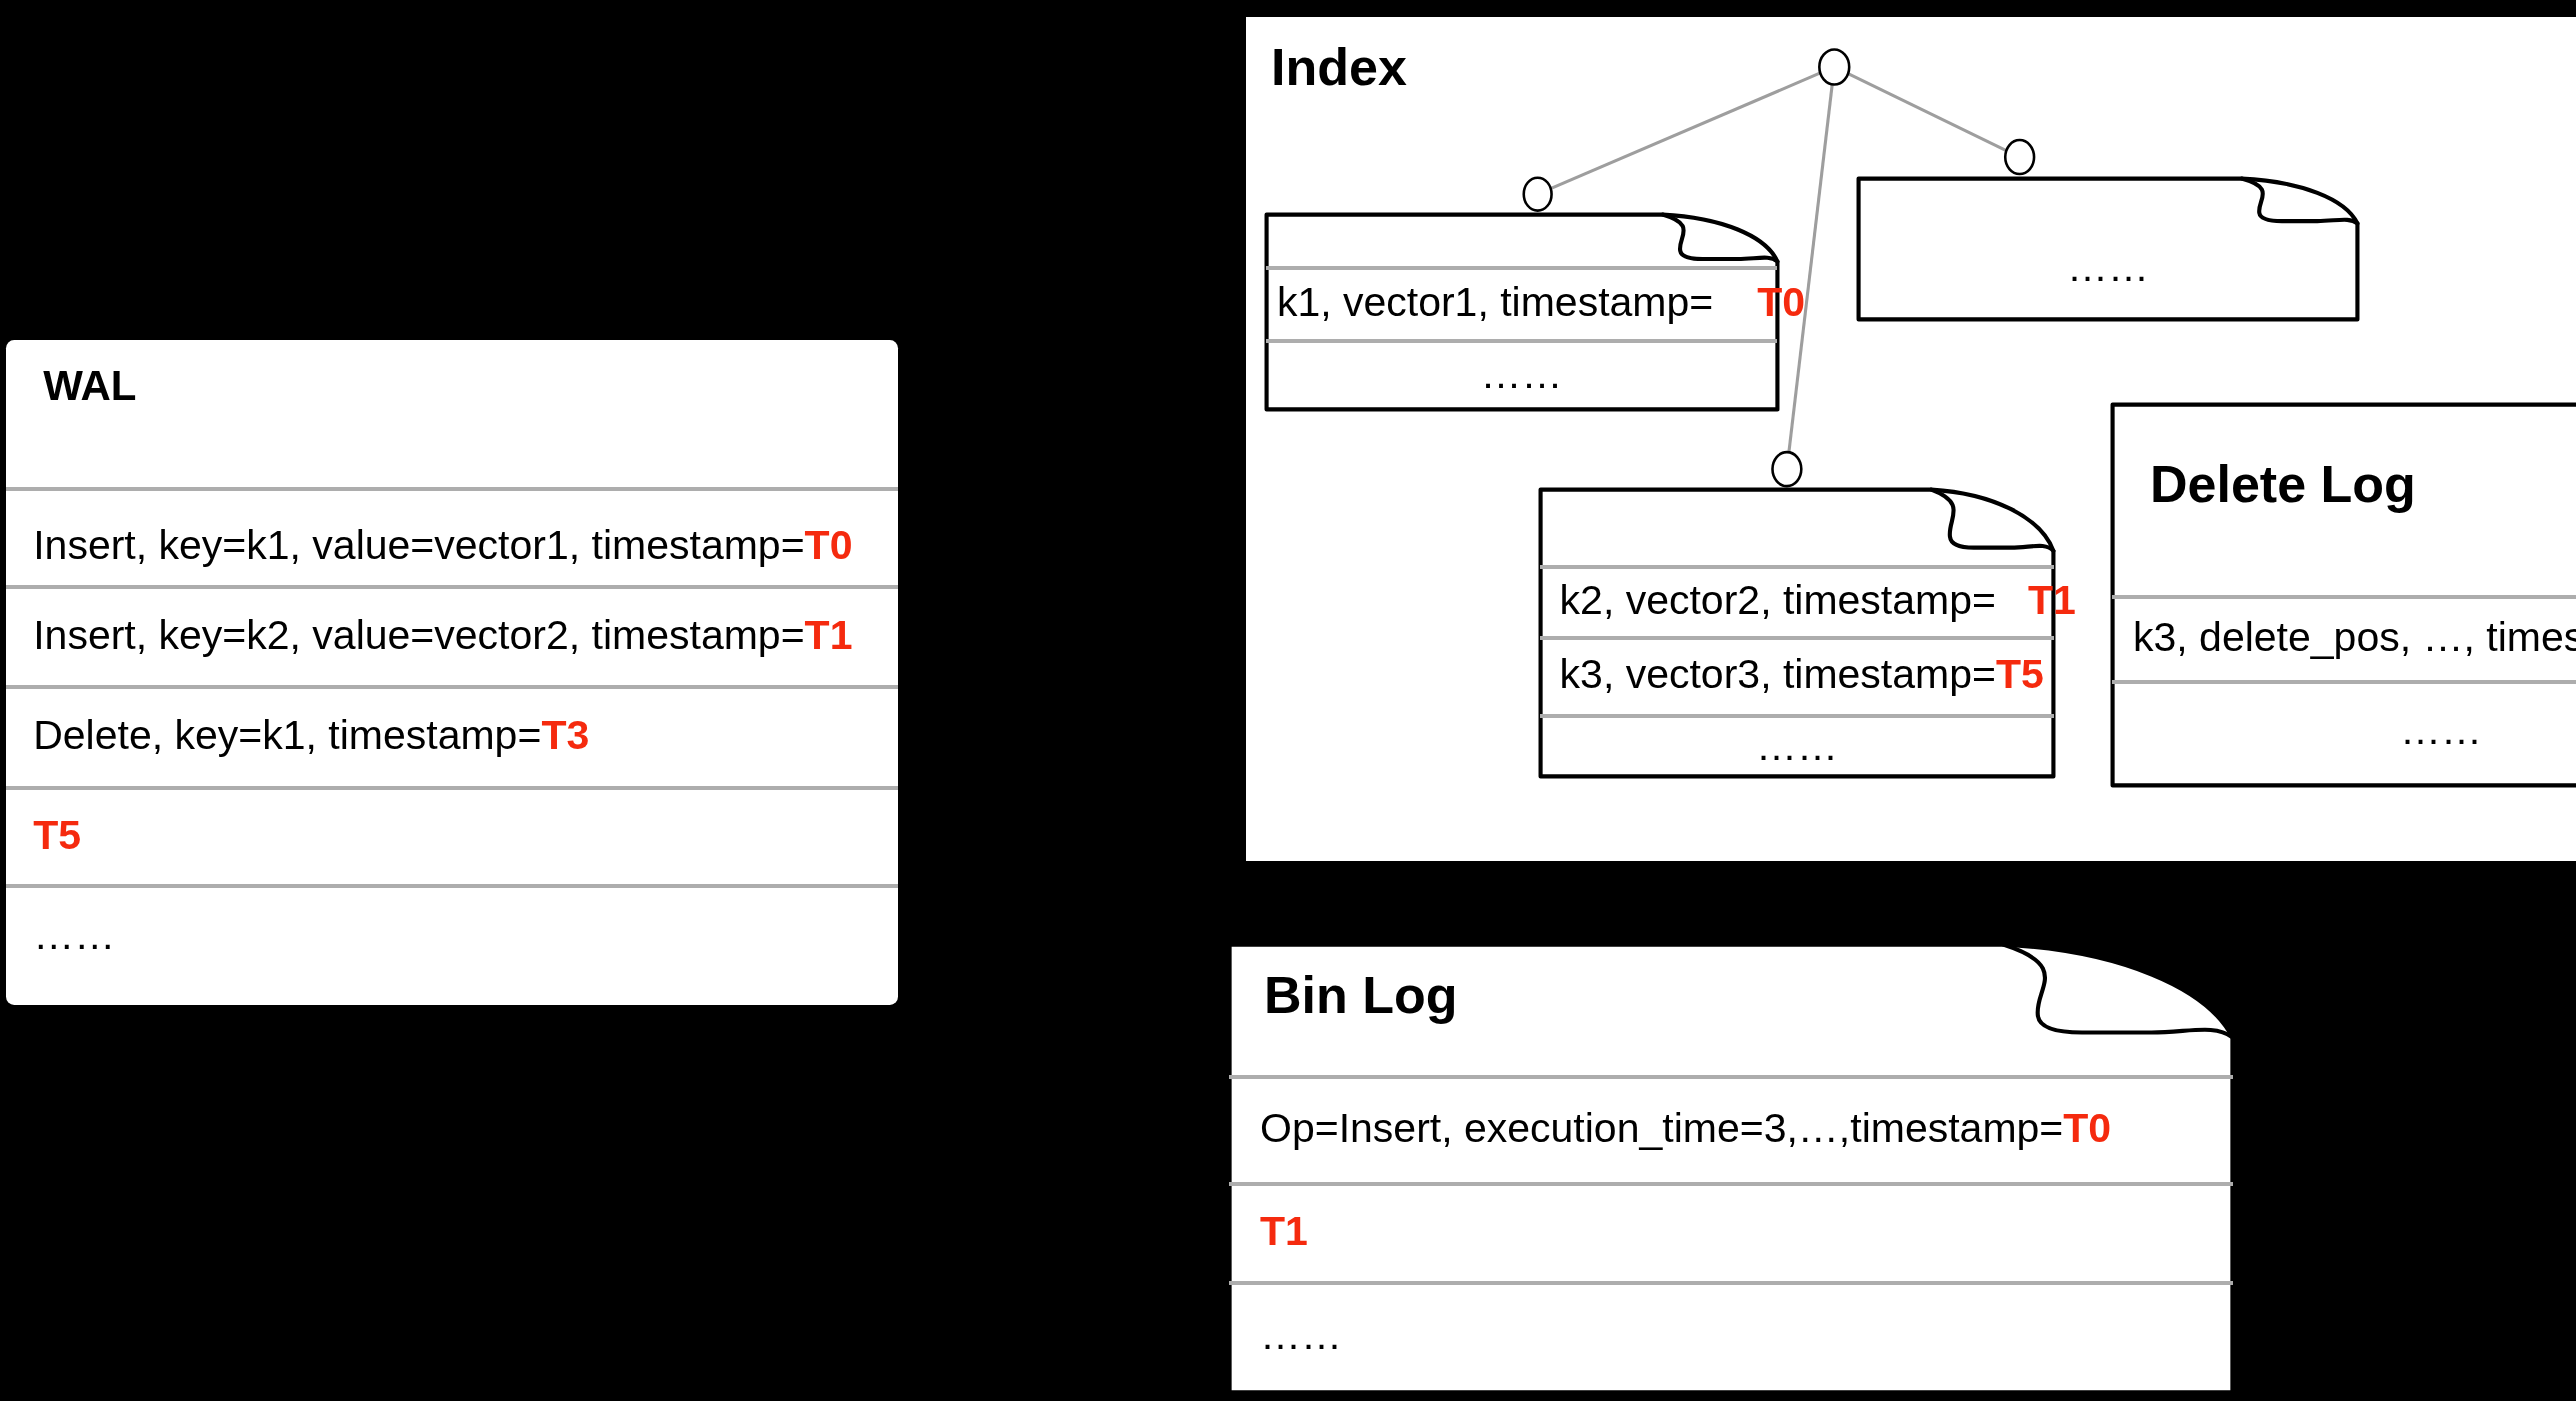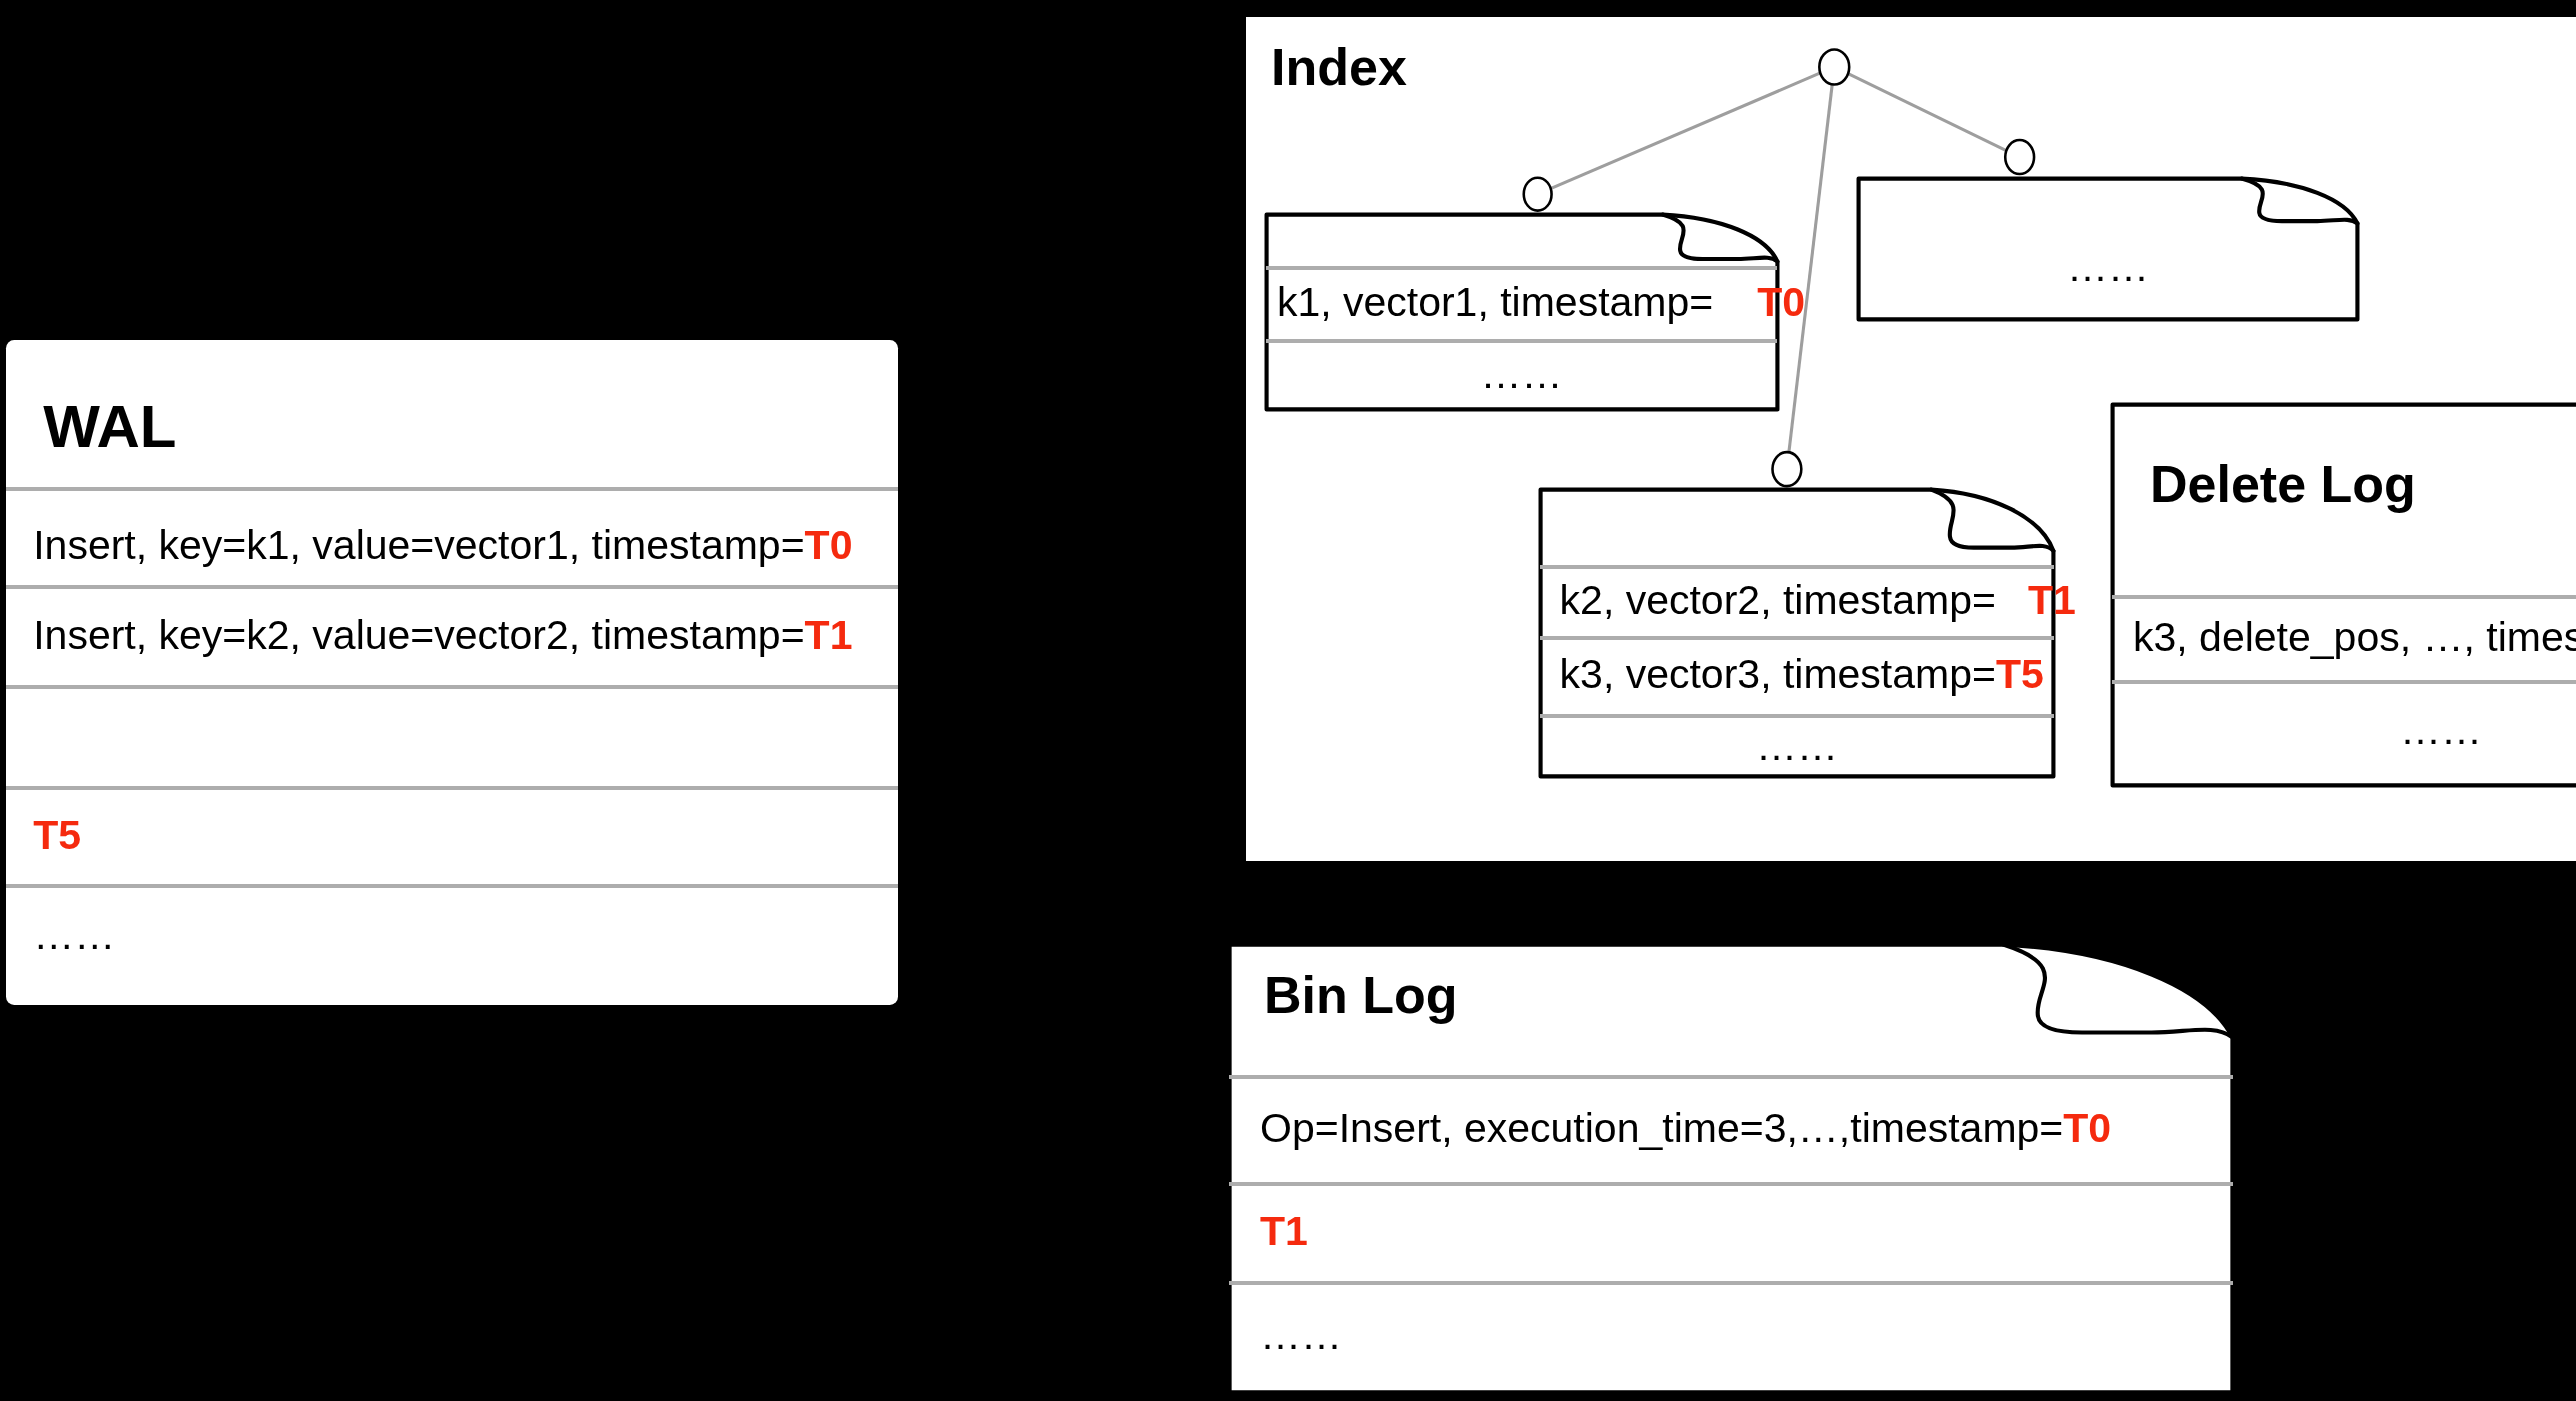--- a/index.html
+++ b/index.html
@@ -13,21 +13,21 @@
   .doc{position:absolute;background:transparent;}
   .doc > svg.shape{position:absolute;left:0;top:0;width:100%;height:100%;display:block;}
   .paper{fill:#ffffff;stroke:#000000;stroke-width:8;stroke-linejoin:round;}
   .flap{fill:none;stroke:#000000;stroke-width:8;stroke-linejoin:round;stroke-linecap:round;}
   .sep{position:absolute;left:2.1px;right:2.1px;height:4.1px;background:#adadad;}
   .wal-sep{left:0;right:0;}
   .row{position:absolute;display:flex;align-items:center;font-size:41px;line-height:1;white-space:nowrap;overflow:visible;}
   .row.center{justify-content:center;}
   .hl{color:#f52a0e;font-weight:700;}
   .title{position:absolute;font-weight:700;line-height:1;white-space:nowrap;}
-  .t-big{font-size:60px;margin-top:32px;}
+  .t-big{font-size:42px;}
   .t-med{font-size:52px;}
   
   svg.tree{position:absolute;left:0;top:0;width:1554px;height:844px;}
   .edge{stroke:#9e9e9e;stroke-width:6;}
   .node{fill:#ffffff;stroke:#000000;stroke-width:5;}
 </style>
 </head>
 <body>
 
 <div id="canvas">
@@ -39,20 +39,24 @@
     <div class="sep wal-sep" style="top:345px;"></div>
     <div class="sep wal-sep" style="top:446px;"></div>
     <div class="sep wal-sep" style="top:544px;"></div>
     <div class="row" style="left:27px;top:147px;height:116px;">
         <span>Insert, key=k1, value=vector1, timestamp=</span>
         <span class="hl">T0</span>
       </div>
     <div class="row" style="left:27px;top:245px;height:100px;">
         <span>Insert, key=k2, value=vector2, timestamp=</span>
         <span class="hl">T1</span>
+      </div>
+    <div class="row" style="left:27px;top:345px;height:100px;">
+        <span>Delete, key=k1, timestamp=</span>
+        <span class="hl">T3</span>
       </div>
     <div class="row" style="left:27px;top:446px;height:98px;">
         <span class="hl">T5</span>
       </div>
     <div class="row" style="left:27px;top:544px;height:103px;">
         <span>……</span>
       </div>
   </div>
 
   <div class="panel" style="left:1242px;top:13px;width:1554px;height:844px;">

